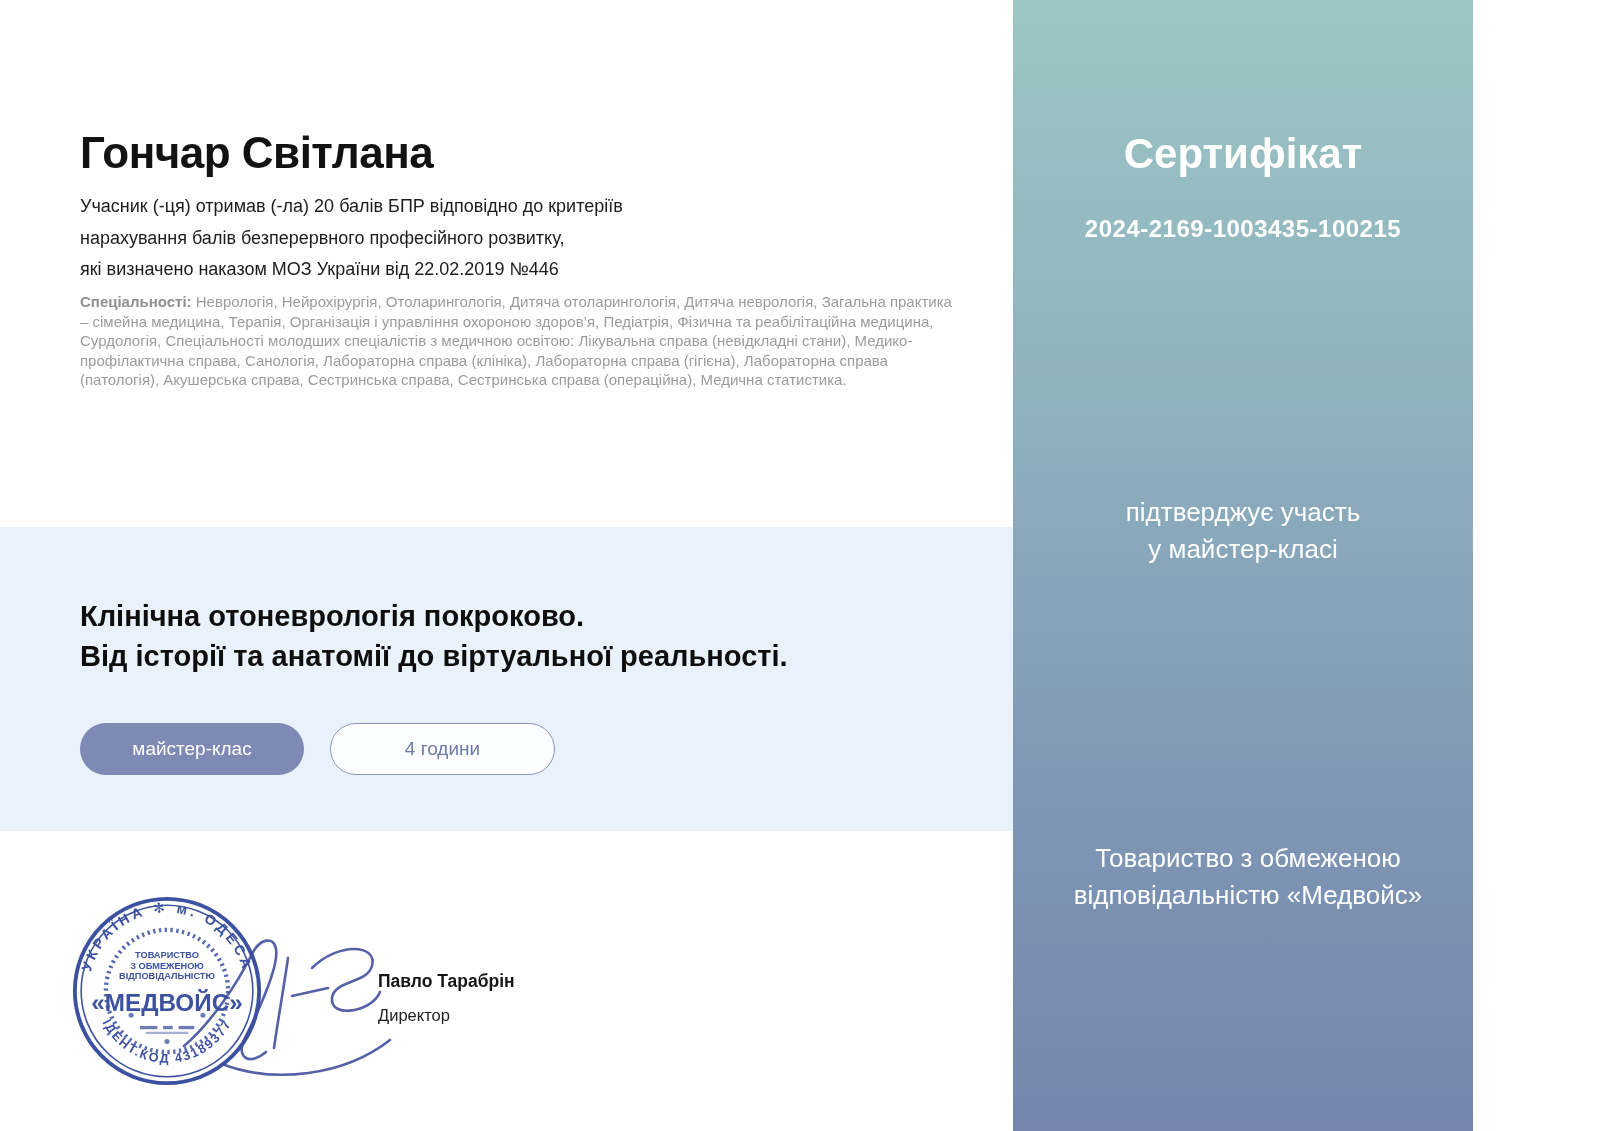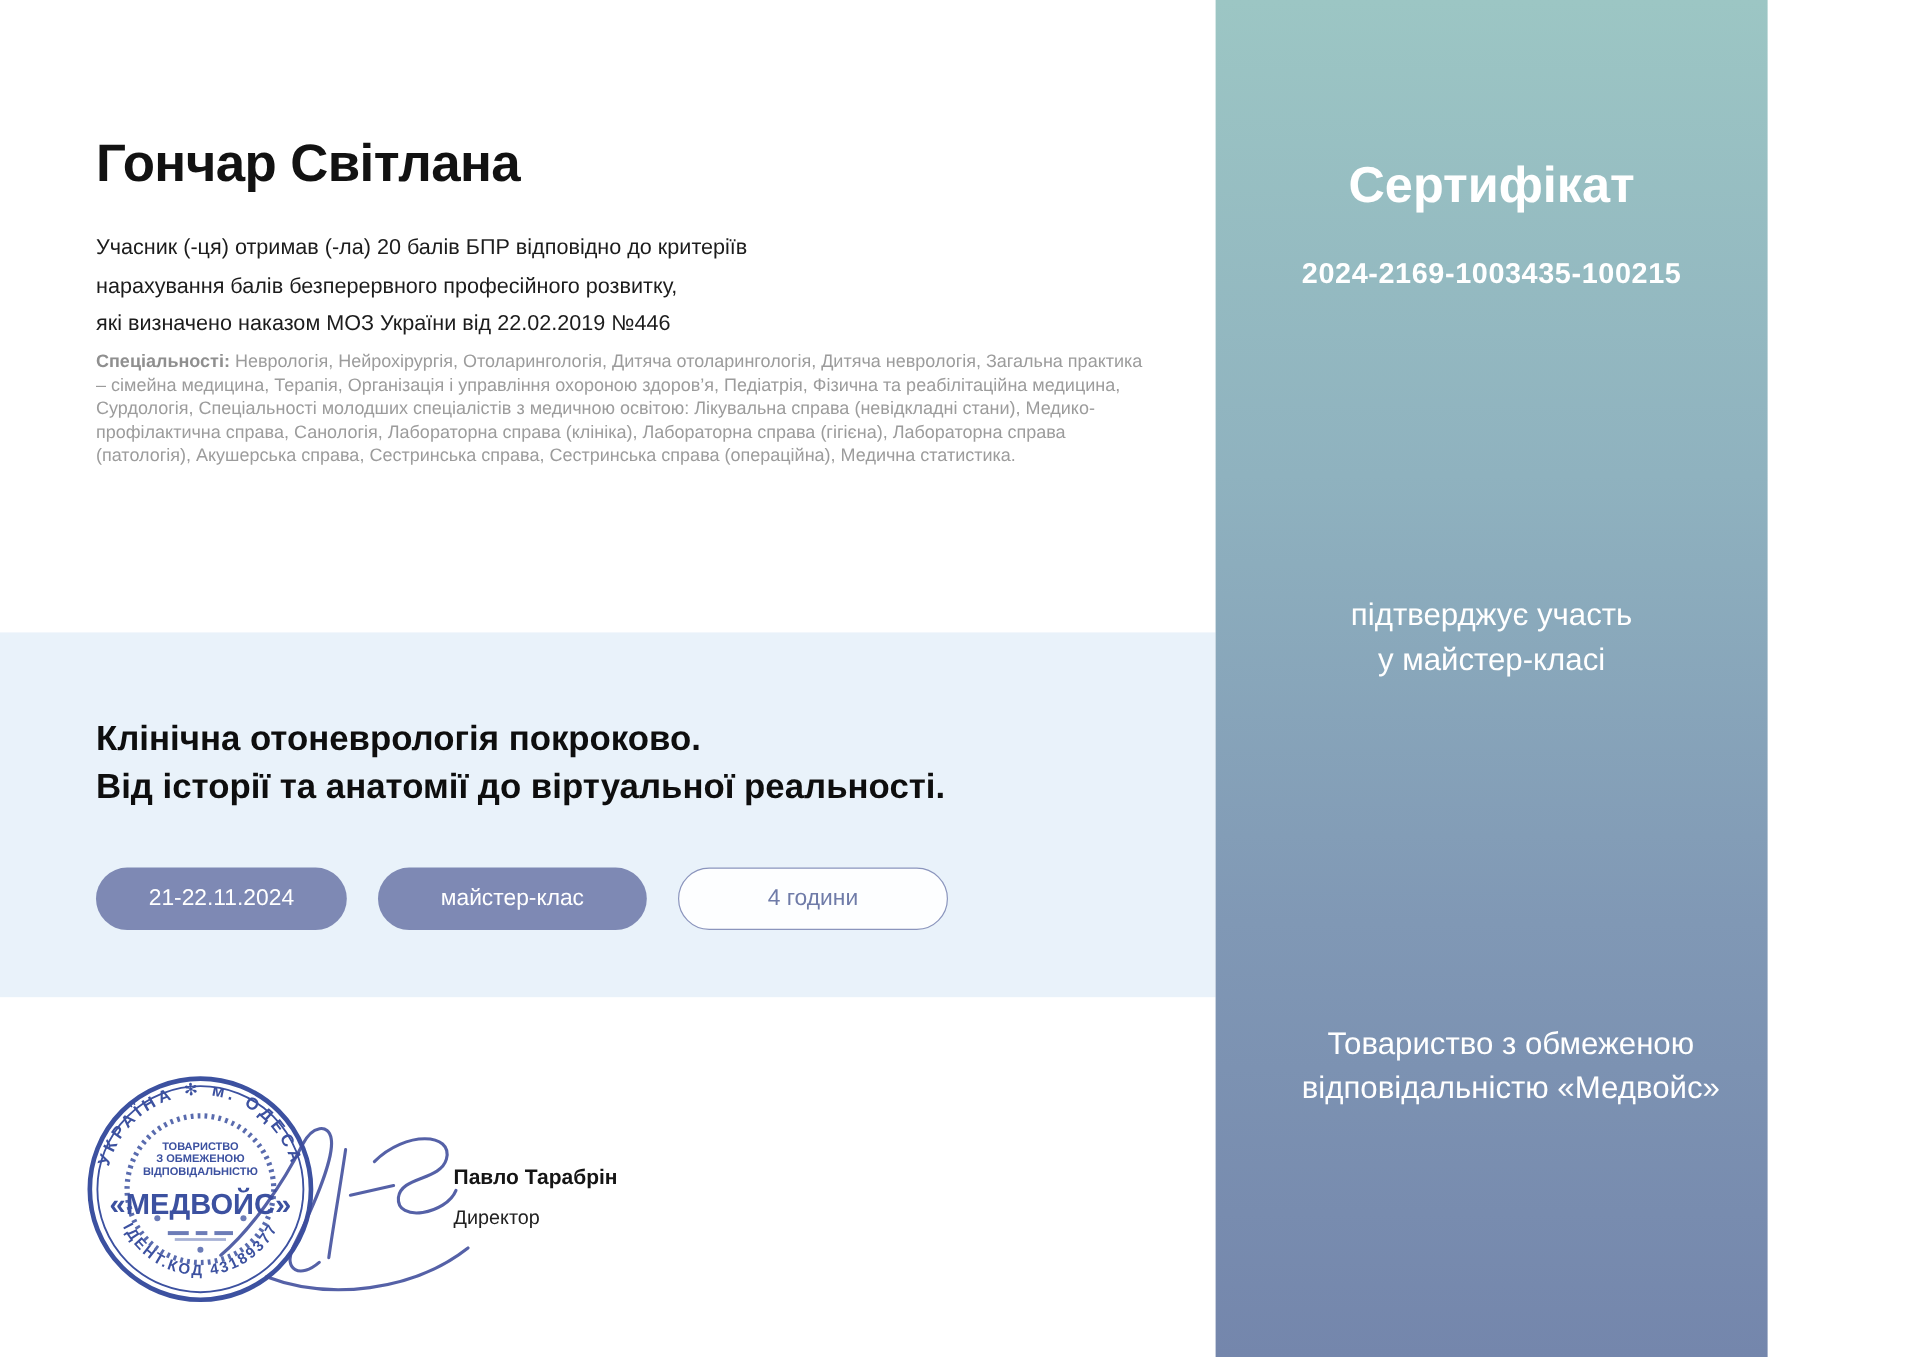--- a/index.html
+++ b/index.html
@@ -5,21 +5,21 @@
   html,body{margin:0;padding:0;background:#ffffff;}
   .page{
     position:relative;
     width:1600px;height:1131px;
     background:#ffffff;
     font-family:"Liberation Sans","DejaVu Sans",sans-serif;
     overflow:hidden;
   }
   
   .recipient-name{
-    position:absolute;left:80px;top:112px;
+    position:absolute;left:80px;top:128px;
     font-size:44px;font-weight:bold;color:#121212;
     letter-spacing:-0.5px;margin:0;
   }
   .award-text{
     position:absolute;left:80px;top:191px;
     font-size:18px;line-height:31.5px;color:#1c1c1c;margin:0;
     white-space:nowrap;
   }
   .specialties{
     position:absolute;left:80px;top:292px;width:880px;
@@ -66,21 +66,21 @@
   }
   .panel-number{
     position:absolute;left:0;width:100%;top:215px;margin:0;
     font-size:24px;font-weight:bold;letter-spacing:0.5px;
   }
   .panel-confirm{
     position:absolute;left:0;width:100%;top:494px;margin:0;
     font-size:26px;line-height:37px;font-weight:normal;
   }
   .panel-company{
-    position:absolute;left:0;width:100%;top:835px;margin:16px;
+    position:absolute;left:0;width:100%;top:835px;margin:5px;
     font-size:26px;line-height:37px;font-weight:normal;
   }
   .panel-logo{
     position:absolute;left:0;width:100%;top:944px;margin:0;
     font-size:52px;font-weight:bold;letter-spacing:1px;
   }
 </style>
 </head>
 <body>
 
@@ -97,21 +97,20 @@
   <p class="specialties"><b>Спеціальності:</b><span> Неврологія, Нейрохірургія, Отоларингологія, Дитяча отоларингологія, Дитяча неврологія, Загальна практика – сімейна медицина, Терапія, Організація і управління охороною здоров’я, Педіатрія, Фізична та реабілітаційна медицина, Сурдологія, Спеціальності молодших спеціалістів з медичною освітою: Лікувальна справа (невідкладні стани), Медико-профілактична справа, Санологія, Лабораторна справа (клініка), Лабораторна справа (гігієна), Лабораторна справа (патологія), Акушерська справа, Сестринська справа, Сестринська справа (операційна), Медична статистика.</span></p>
 
   <div class="band"></div>
 
   <h2 class="course-title">
     <span>Клінічна отоневрологія покроково.</span><br>
     <span>Від історії та анатомії до віртуальної реальності.</span>
   </h2>
 
   <div class="pills">
-    <div class="pill filled pill-date">21-22.11.2024</div>
     <div class="pill filled pill-format">майстер-клас</div>
     <div class="pill outline pill-hours">4 години</div>
   </div>
 
   <svg class="stamp" width="194" height="194" viewBox="0 0 200 200">
     <g fill="none" stroke="#3C51A0">
       <circle cx="100" cy="100" r="95" stroke-width="4"></circle>
       <circle cx="100" cy="100" r="88.5" stroke-width="1.6"></circle>
       <circle cx="100" cy="100" r="63" stroke-width="4.5" stroke-dasharray="2.4 3.6" opacity="0.85"></circle>
     </g>

